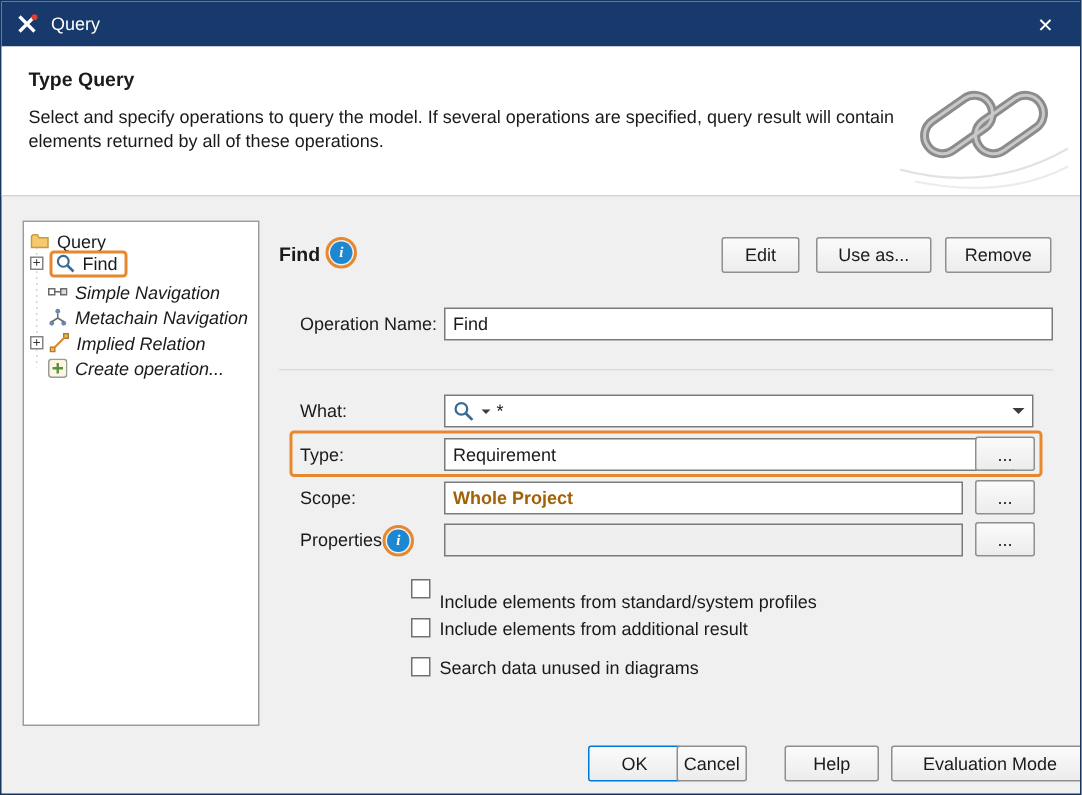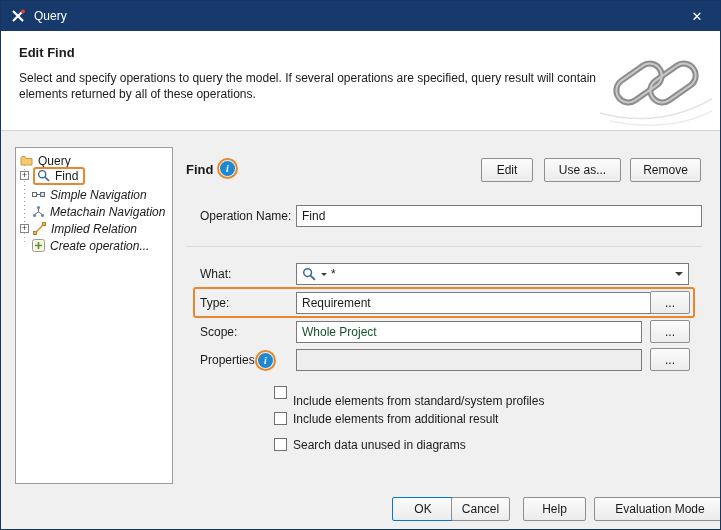--- a/index.html
+++ b/index.html
@@ -32,21 +32,21 @@
     line-height:7px; text-align:center; color:#333; margin-right:4px; flex:0 0 auto; }
   .ticon { margin-right:3px; flex:0 0 auto; display:inline-flex; }
   .sel-box { display:inline-flex; align-items:center; border:2px solid #e7872e; border-radius:3px;
     padding:0 3px 0 2px; background:#fff; }
   .dotline { position:absolute; left:8px; top:13px; width:1px; height:84px;
     background-image:linear-gradient(#aaa 25%, transparent 25%); background-size:1px 4px; }
   
   .lab { position:absolute; height:22px; display:flex; align-items:center; }
   .field { position:absolute; height:22px; background:#fff; border:1px solid #7a7a7a;
     display:flex; align-items:center; padding:0 5px; overflow:hidden; white-space:nowrap; }
-  .field.disabled { color:#14532d; }
+  .field.disabled { color:#a16207;font-weight:bold; }
   .field.graybg { background:#efefef; }
   .btn { position:absolute; height:24px; display:flex; align-items:center; justify-content:center;
     background:linear-gradient(#fbfbfb,#ececec); border:1px solid #8f8f8f; border-radius:2px;
     font-size:12px; cursor:default; }
   .btn.default { border-color:#0078d7; }
   .combo-arrow { position:absolute; right:1px; top:1px; bottom:1px; width:17px; background:#fff;
     display:flex; align-items:center; justify-content:center; }
   .combo-arrow:before { content:""; border-left:4px solid transparent; border-right:4px solid transparent;
     border-top:4px solid #3c3c3c; }
   .mini-arrow { width:0; height:0; border-left:3px solid transparent; border-right:3px solid transparent;
@@ -72,21 +72,21 @@
       <path d="M3 3 L13 13 M13 3 L3 13" stroke="#ffffff" stroke-width="2.2" fill="none"></path>
       <circle cx="13" cy="3.5" r="2" fill="#e0402a"></circle>
     </svg>
     <span class="title">Query</span>
     <div class="close-btn">
       <span>✕</span>
     </div>
   </div>
 
   <div class="header">
-    <h1>Edit Find</h1>
+    <h1>Type Query</h1>
     <div class="desc1">Select and specify operations to query the model. If several operations are specified, query result will contain</div>
     <div class="desc2">elements returned by all of these operations.</div>
     <svg class="chain" width="112" height="84" viewBox="0 0 112 84">
       <g fill="none" stroke="#8c8c8c" stroke-width="6">
         <rect x="14" y="28" width="50" height="24" rx="12" transform="rotate(-35 39 40)"></rect>
         <rect x="48" y="28" width="50" height="24" rx="12" transform="rotate(-35 73 40)"></rect>
       </g>
       <g fill="none" stroke="#c9c9c9" stroke-width="2">
         <rect x="14" y="28" width="50" height="24" rx="12" transform="rotate(-35 39 40)"></rect>
         <rect x="48" y="28" width="50" height="24" rx="12" transform="rotate(-35 73 40)"></rect>
@@ -213,17 +213,17 @@
   <div class="cbx" style="left:273px; top:385px;"></div>
   <div class="cbl" style="left:292px; top:385px;margin-top:8px;">Include elements from standard/system profiles</div>
 
   <div class="cbx" style="left:273px; top:411px;"></div>
   <div class="cbl" style="left:292px; top:411px;">Include elements from additional result</div>
 
   <div class="cbx" style="left:273px; top:437px;"></div>
   <div class="cbl" style="left:292px; top:437px;">Search data unused in diagrams</div>
 
   <div class="btn default" style="left:391px; top:496px; width:62px;text-align:center;">OK</div>
-  <div class="btn" style="left:450px; top:496px; width:59px;">Cancel</div>
+  <div class="btn" style="left:450px; top:496px; width:47px;">Cancel</div>
   <div class="btn" style="left:522px; top:496px; width:63px;">Help</div>
   <div class="btn" style="left:593px; top:496px; width:132px;">Evaluation Mode</div>
 
 </div>
 
 </body></html>

